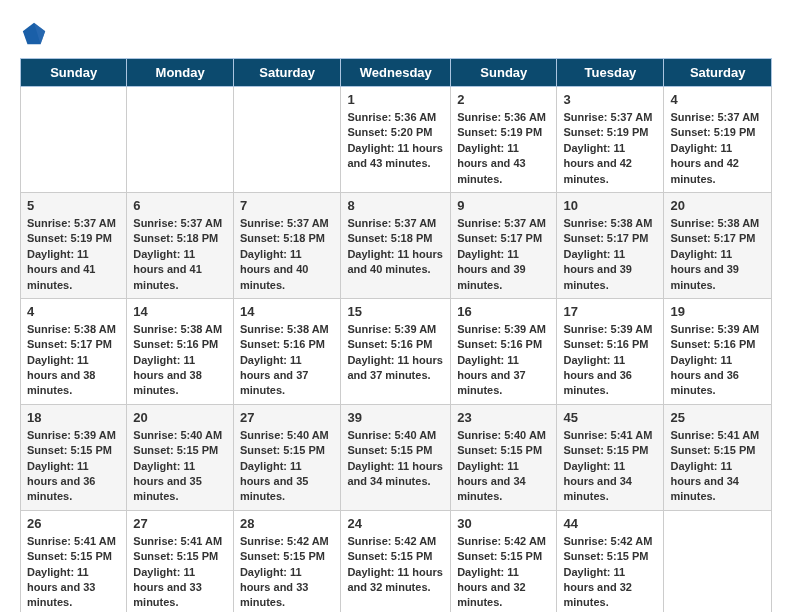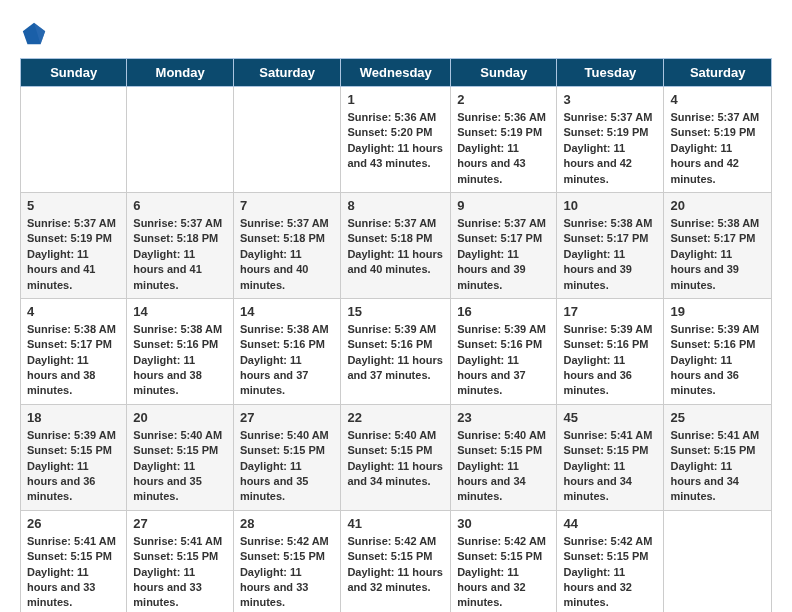--- a/index.html
+++ b/index.html
@@ -259,21 +259,21 @@
 Sunset: 5:15 PM
 Daylight: 11 hours and 35 minutes.</div>
         </td>
         <td>
           <span class="day-number">27</span>
           <div class="day-info" style="white-space: pre-line;">Sunrise: 5:40 AM
 Sunset: 5:15 PM
 Daylight: 11 hours and 35 minutes.</div>
         </td>
         <td>
-          <span class="day-number">22</span>
+          <span class="day-number">39</span>
           <div class="day-info" style="white-space: pre-line;">Sunrise: 5:40 AM
 Sunset: 5:15 PM
 Daylight: 11 hours and 34 minutes.</div>
         </td>
         <td>
           <span class="day-number">23</span>
           <div class="day-info" style="white-space: pre-line;">Sunrise: 5:40 AM
 Sunset: 5:15 PM
 Daylight: 11 hours and 34 minutes.</div>
         </td>
@@ -303,21 +303,21 @@
 Sunset: 5:15 PM
 Daylight: 11 hours and 33 minutes.</div>
         </td>
         <td>
           <span class="day-number">28</span>
           <div class="day-info" style="white-space: pre-line;">Sunrise: 5:42 AM
 Sunset: 5:15 PM
 Daylight: 11 hours and 33 minutes.</div>
         </td>
         <td>
-          <span class="day-number">41</span>
+          <span class="day-number">24</span>
           <div class="day-info" style="white-space: pre-line;">Sunrise: 5:42 AM
 Sunset: 5:15 PM
 Daylight: 11 hours and 32 minutes.</div>
         </td>
         <td>
           <span class="day-number">30</span>
           <div class="day-info" style="white-space: pre-line;">Sunrise: 5:42 AM
 Sunset: 5:15 PM
 Daylight: 11 hours and 32 minutes.</div>
         </td>

